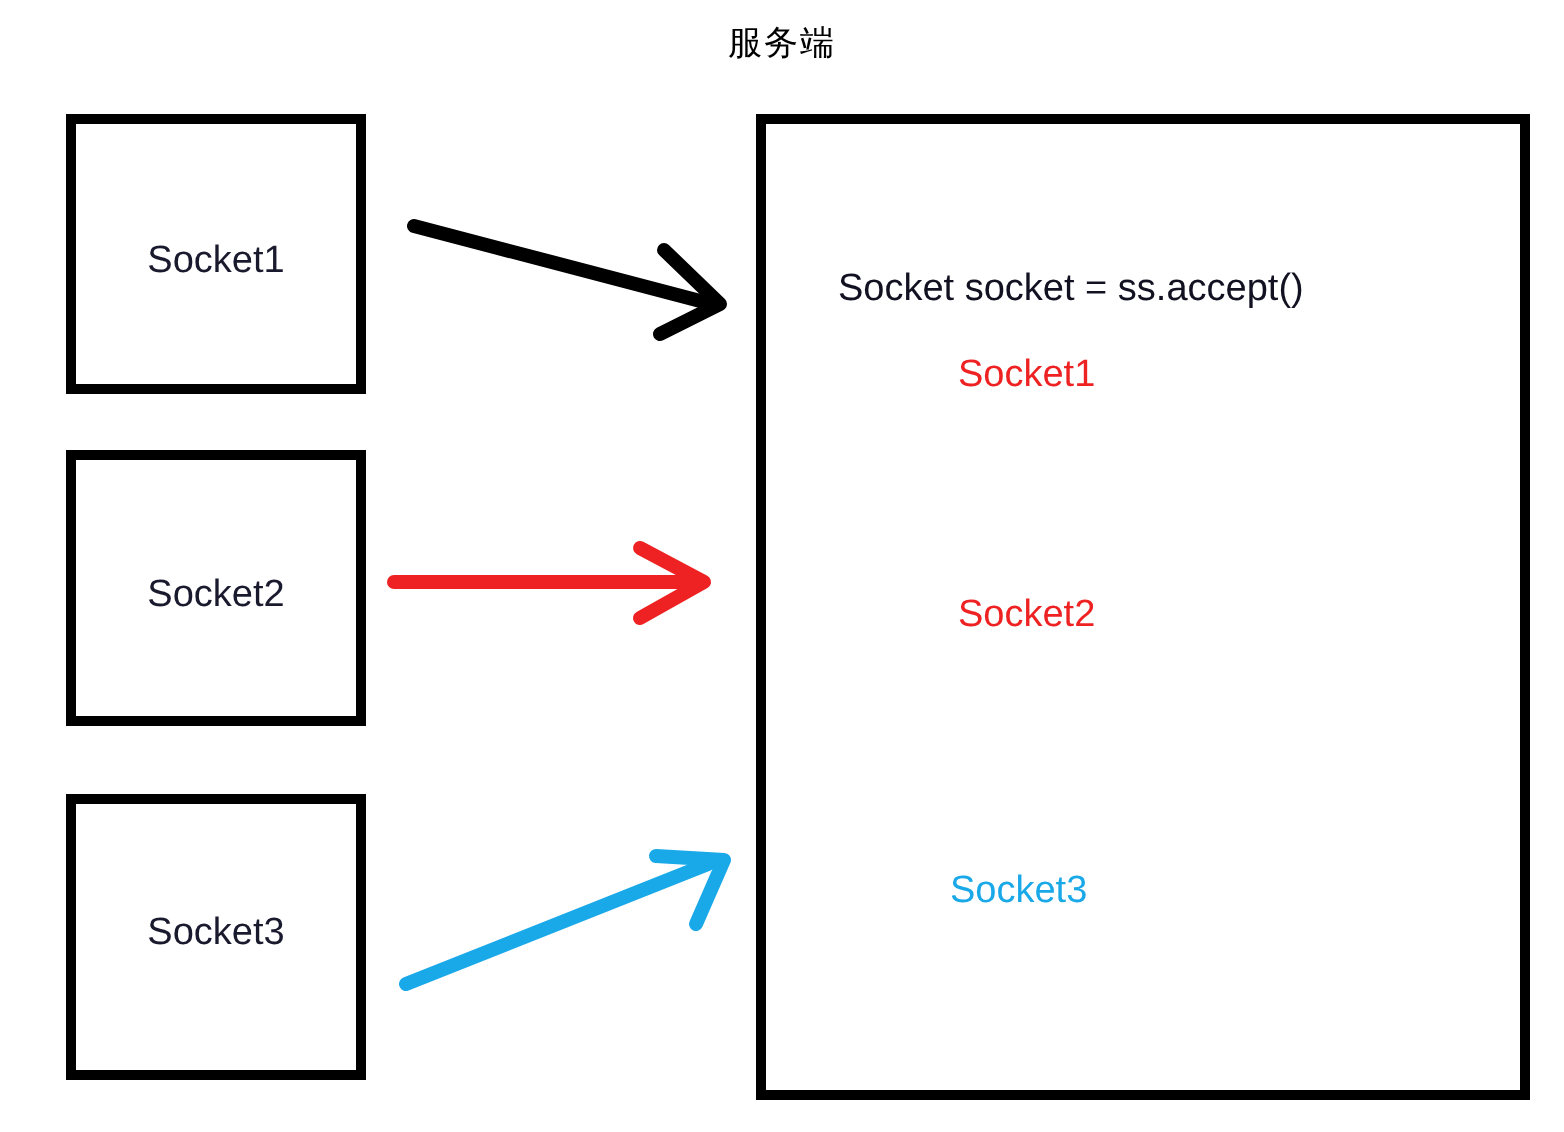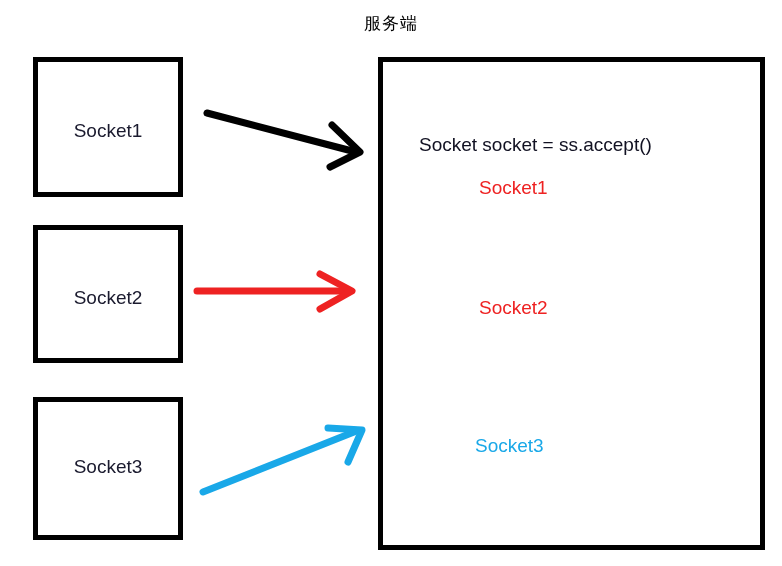--- a/index.html
+++ b/index.html
@@ -16,21 +16,21 @@
     font-family: "Liberation Sans", sans-serif;
   }
   .diagram-title {
     position: absolute;
     left: 0;
     top: 12px;
     width: 782px;
     text-align: center;
     font-size: 17px;
     color: #000000;
-    font-family: Liberation Serif, serif;
+    font-family: Liberation Mono, monospace;
     line-height: 24px;
     letter-spacing: 1px;
   }
   .client-box {
     position: absolute;
     box-sizing: border-box;
     border: 5px solid #000000;
     background: #ffffff;
   }
   .client-box-label {

